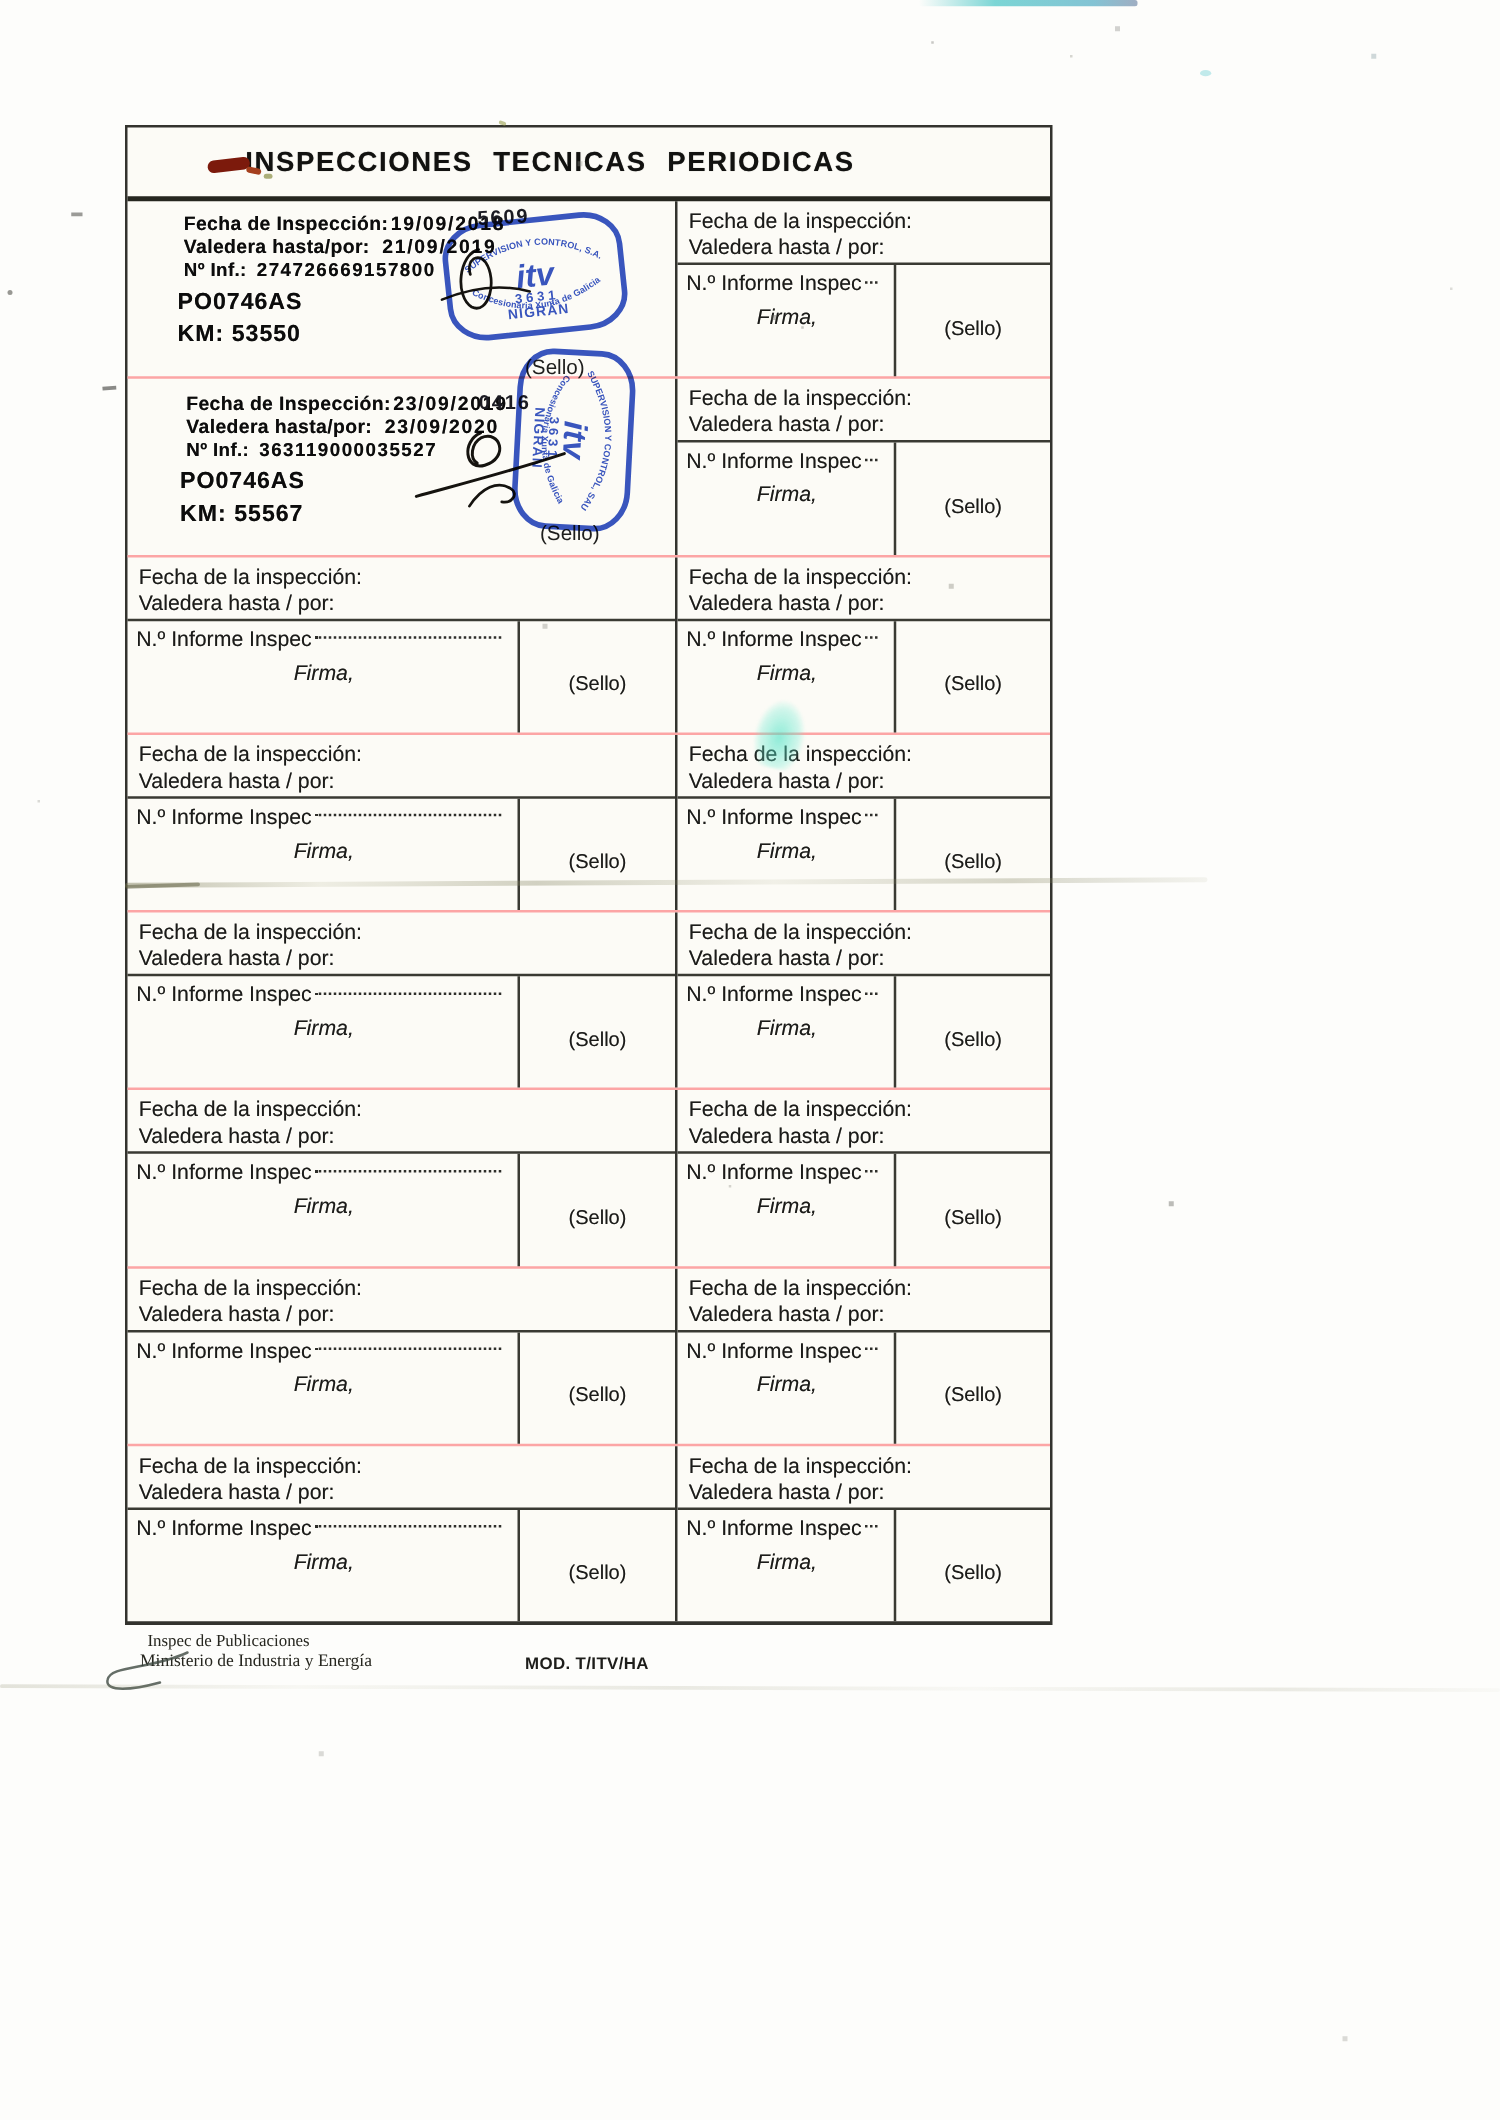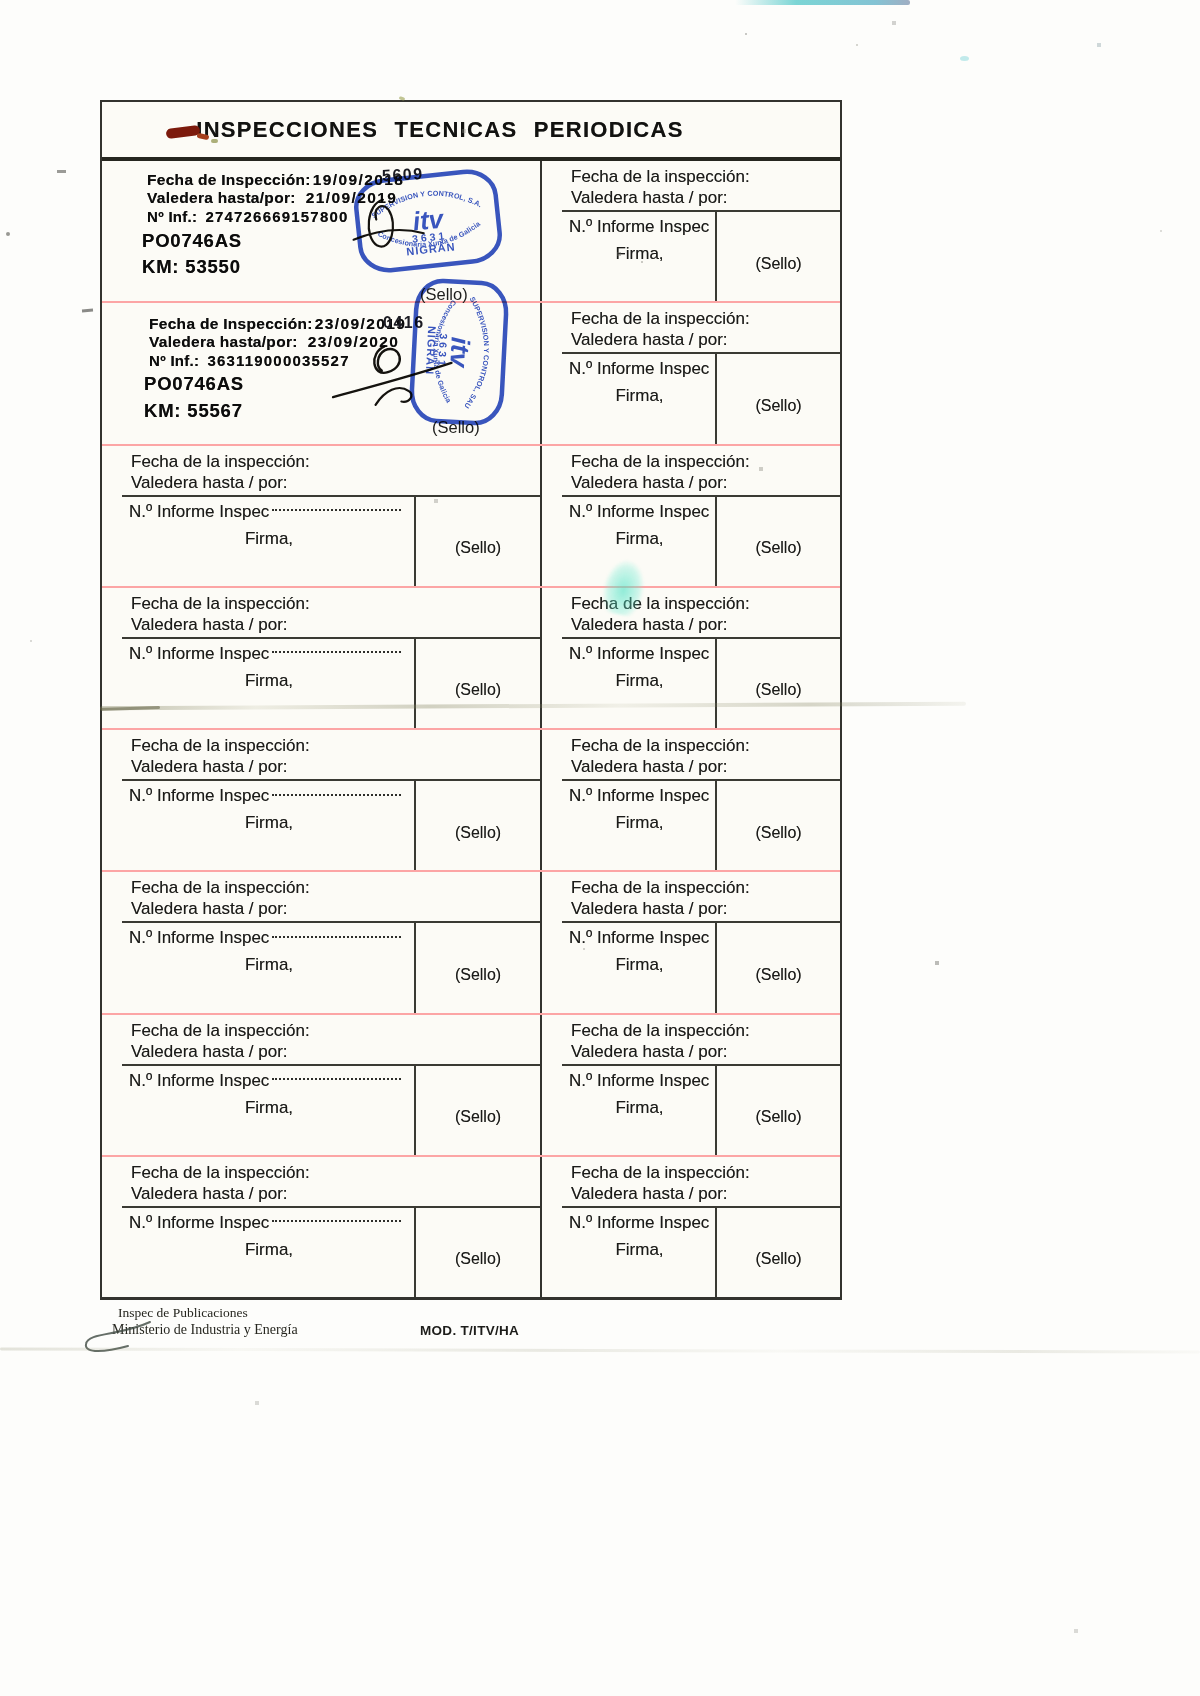--- a/index.html
+++ b/index.html
@@ -13,28 +13,28 @@
          transform:translateX(-31px);text-shadow:0 0 .6px rgba(10,10,10,.55);}
   
   .rows{position:absolute;top:59px;left:0;right:0;bottom:0;display:flex;flex-direction:column;}
   .row{flex:1;display:flex;border-top:2px solid #fca5a5;min-height:0;}
   .row:first-child{border-top:none;}
   .half{position:relative;box-sizing:border-box;min-width:0;}
   .half.left{width:438px;}
   .half.right{flex:1;border-left:2px solid #33332e;}
   
   .bbox{height:100%;display:flex;flex-direction:column;font-size:17px;
-        text-shadow:0 0 .5px rgba(25,25,22,.5);margin-left:20px;}
+        text-shadow:0 0 .5px rgba(25,25,22,.5);}
   .bbox .labels{padding:5px 0 2px 9px;line-height:21px;}
   .bbox .lower{flex:1;display:flex;border-top:2px solid #3a3a33;min-height:0;}
   .bbox .cell-main{flex:1;position:relative;padding:5px 5px 0 7px;min-width:0;}
   .informe-line{display:flex;align-items:center;}
   .informe-line > span:first-child{white-space:nowrap;}
   .informe-leader{flex:1;border-bottom:2px dotted #2e2e2a;margin:0 8px 4px 3px;height:1px;}
-  .firma{text-align:center;margin-top:7px;}
+  .firma{text-align:center;margin-top:7px;font-style:italic;}
   .cell-sello{width:126px;border-left:2px solid #3a3a33;display:flex;align-items:center;
               justify-content:center;font-size:16px;padding-top:14px;box-sizing:border-box;}
   .half.right .cell-sello{width:125px;}
   
   .record{position:absolute;inset:0;font-weight:bold;color:#0c0c0c;}
   .r-line{position:absolute;white-space:pre;font-size:15.5px;letter-spacing:.3px;
           text-shadow:0 0 .5px rgba(5,5,5,.6);}
   .r-num{letter-spacing:1.2px;}
   .r-date{letter-spacing:1.4px;}
   .r-big{font-size:18.5px;letter-spacing:.8px;}

